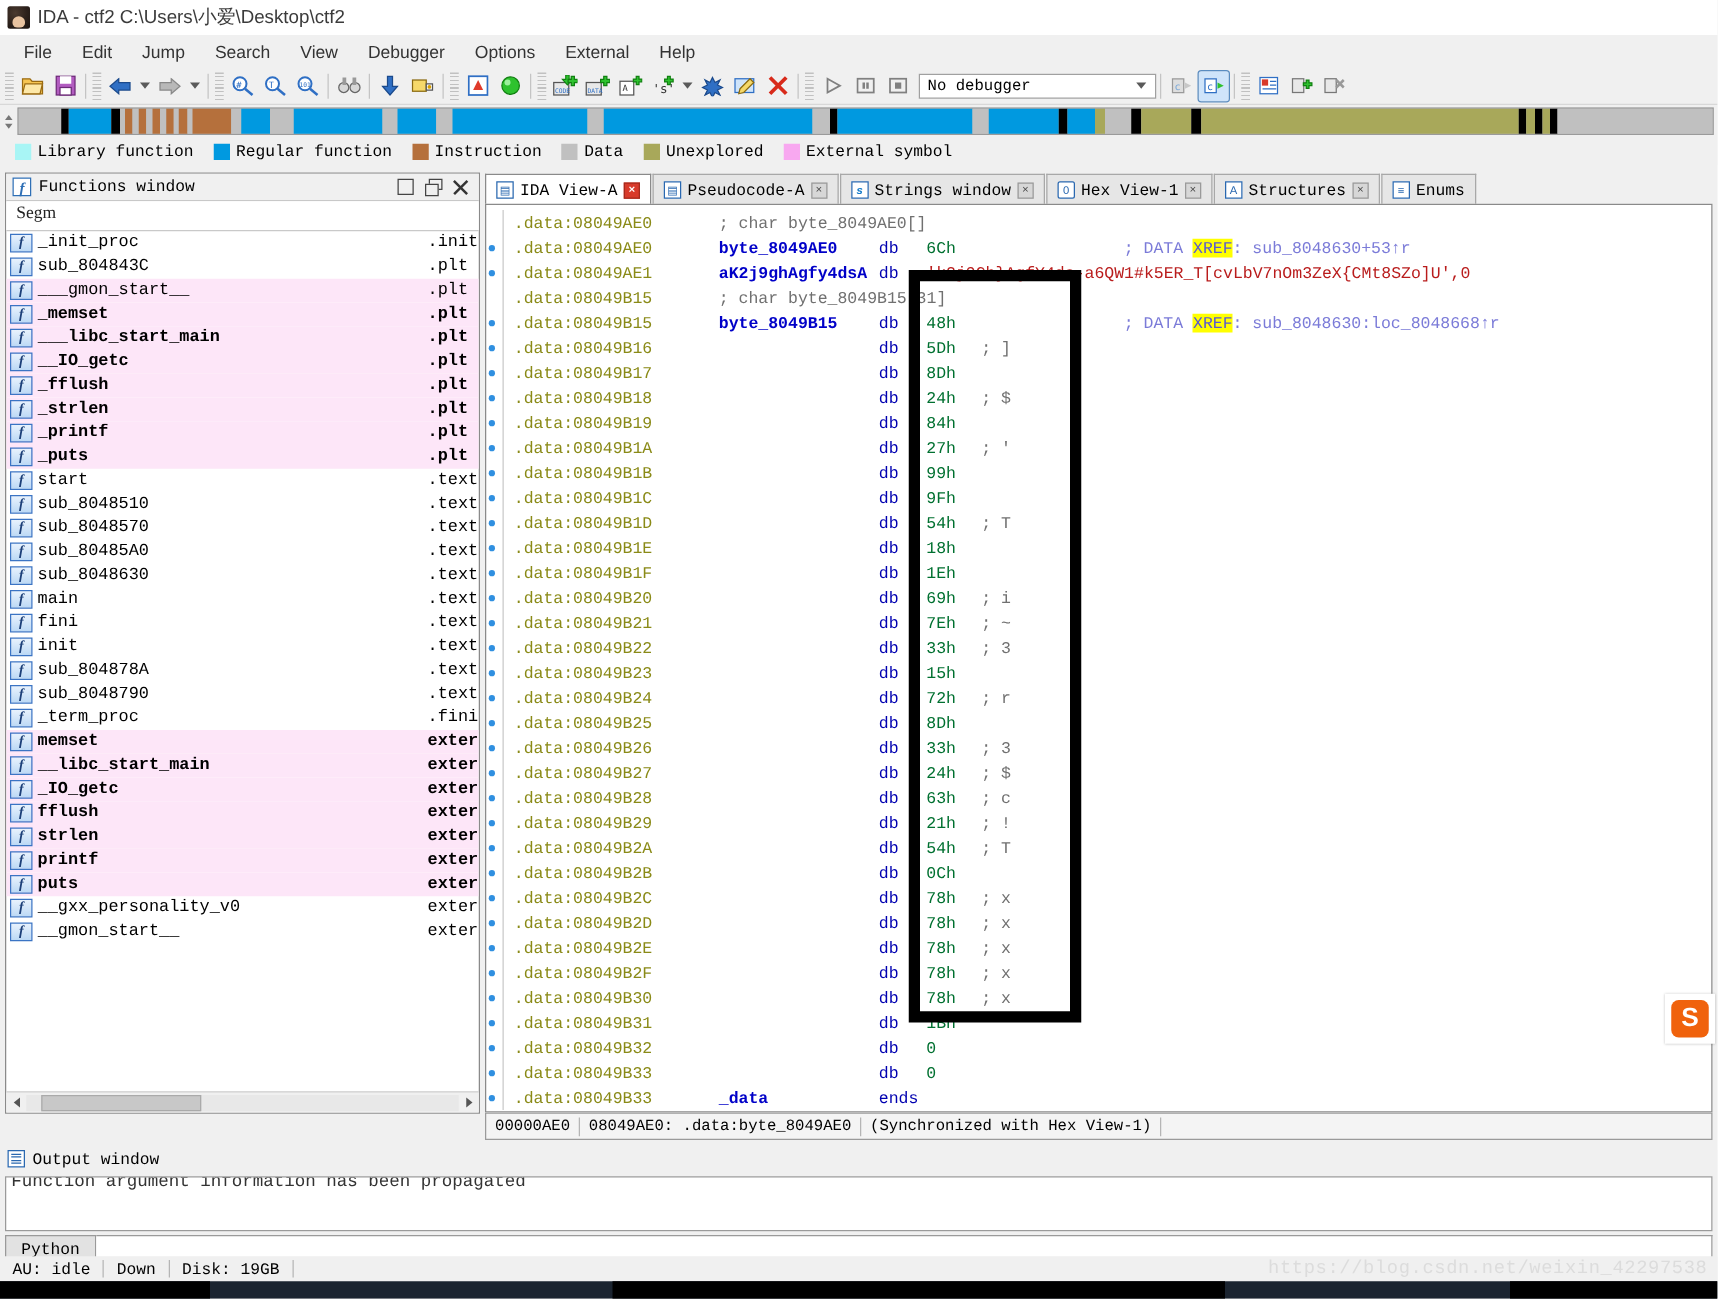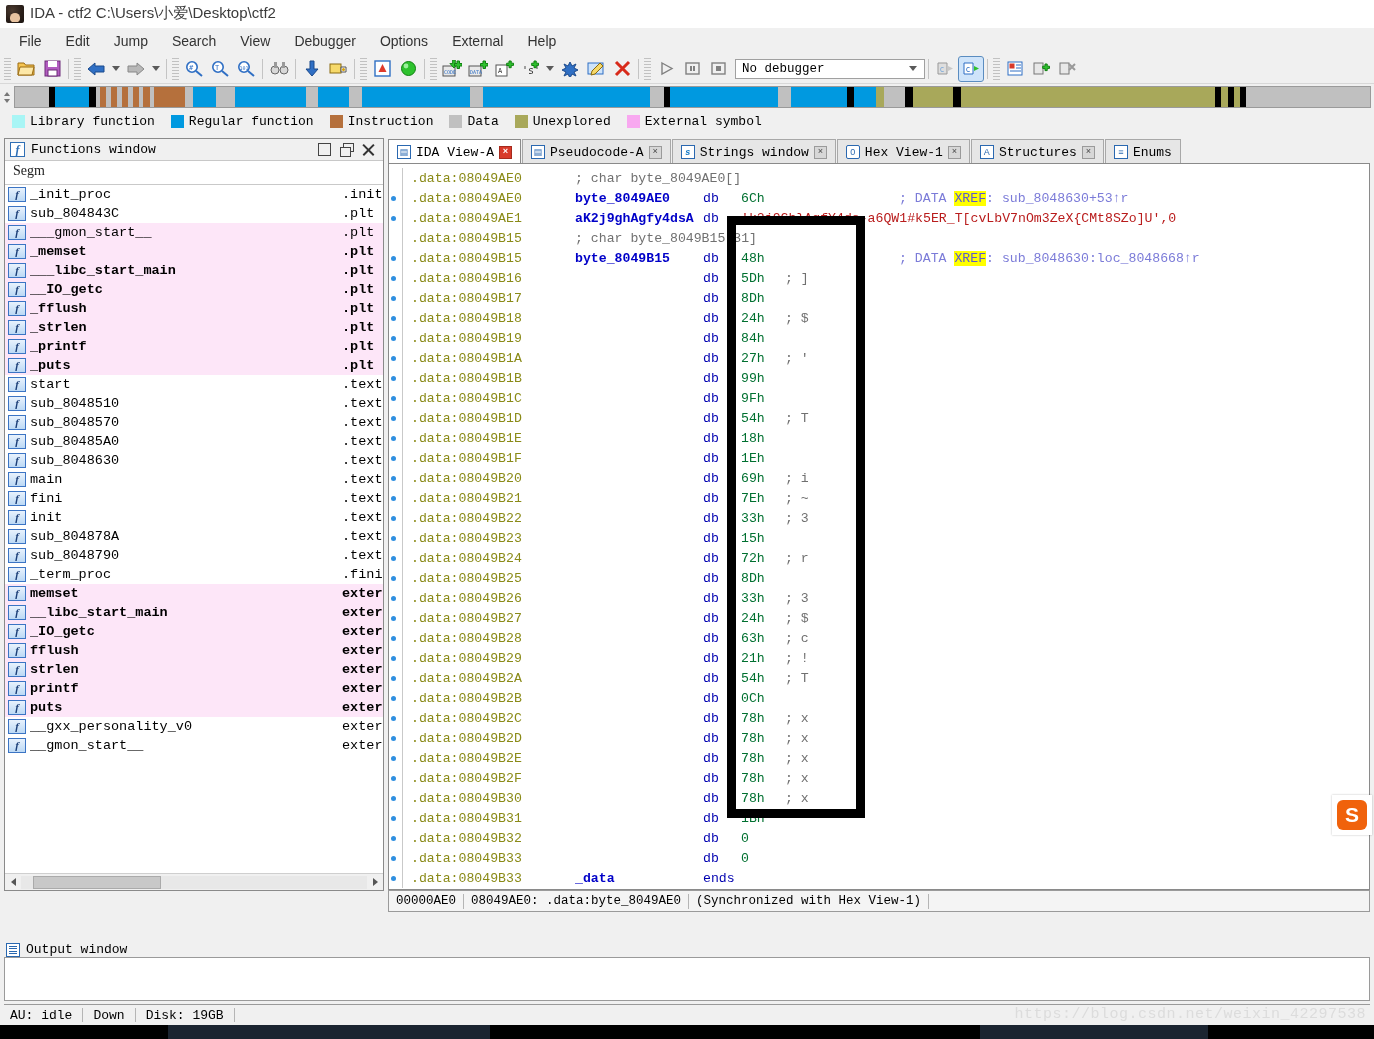--- a/index.html
+++ b/index.html
@@ -169,21 +169,21 @@
 
   #disasm-status { position:absolute; left:0; top:752px; width:982px; height:22px;
                    background:#f4f4f4; border:1px solid #9a9a9a;
                    display:flex; align-items:center; font-family:"Liberation Mono", monospace;
                    font-size:12.5px; }
   .st-cell { padding:0 7px; height:16px; display:flex; align-items:center; }
   .st-div { width:1px; height:15px; background:#b5b5b5; }
 
   
   #outwin { position:absolute; left:0; top:920px; width:1374px; height:119px; background:#f0f0f0; }
-  #outwin-title { height:21px; display:flex; align-items:flex-end; gap:6px; padding-left:6px;margin-top:16px; }
+  #outwin-title { height:21px; display:flex; align-items:flex-start; gap:6px; padding-left:6px; }
   .out-ico { width:14px;height:14px;border:1.3px solid #2a68b0;background:#fff;
              display:flex;flex-direction:column;justify-content:center;gap:1.5px;padding:2px; }
   .out-ico i { display:block; height:1.3px; background:#2a68b0; }
   #outwin-title .ot { font-family:"Liberation Mono", monospace; font-size:13px; }
   #out-body { height:44px; margin:0 4px; background:#fff; border:1px solid #9a9a9a;
               font-family:"Liberation Mono", monospace; font-size:14px; overflow:hidden; }
   .oline { height:20px; line-height:20px; padding-left:4px; white-space:pre; }
   .oline.clipped { margin-top:-6px; color:#333; }
   #out-input-row { height:26px; display:flex; margin:3px 4px 0 4px; }
   #py-btn { height:22px; padding:0 12px; background:#e2e2e2; border:1px solid #9a9a9a;
@@ -778,20 +778,21 @@
   <div id="outwin-title">
     <span class="out-ico">
         <i></i>
         <i></i>
         <i></i>
         <i></i>
       </span>
     <span class="ot">Output window</span>
   </div>
   <div id="out-body">
+    <div class="oline clipped">Function argument information has been propagated</div>
   </div>
   <div id="out-input-row">
     <div id="py-btn">Python</div>
     <input id="cli-input" value="" style="">
   </div>
 </div>
 
 <div id="statusbar">
   <div class="sbcell">AU: idle</div>
   <div class="sbdiv"></div>

